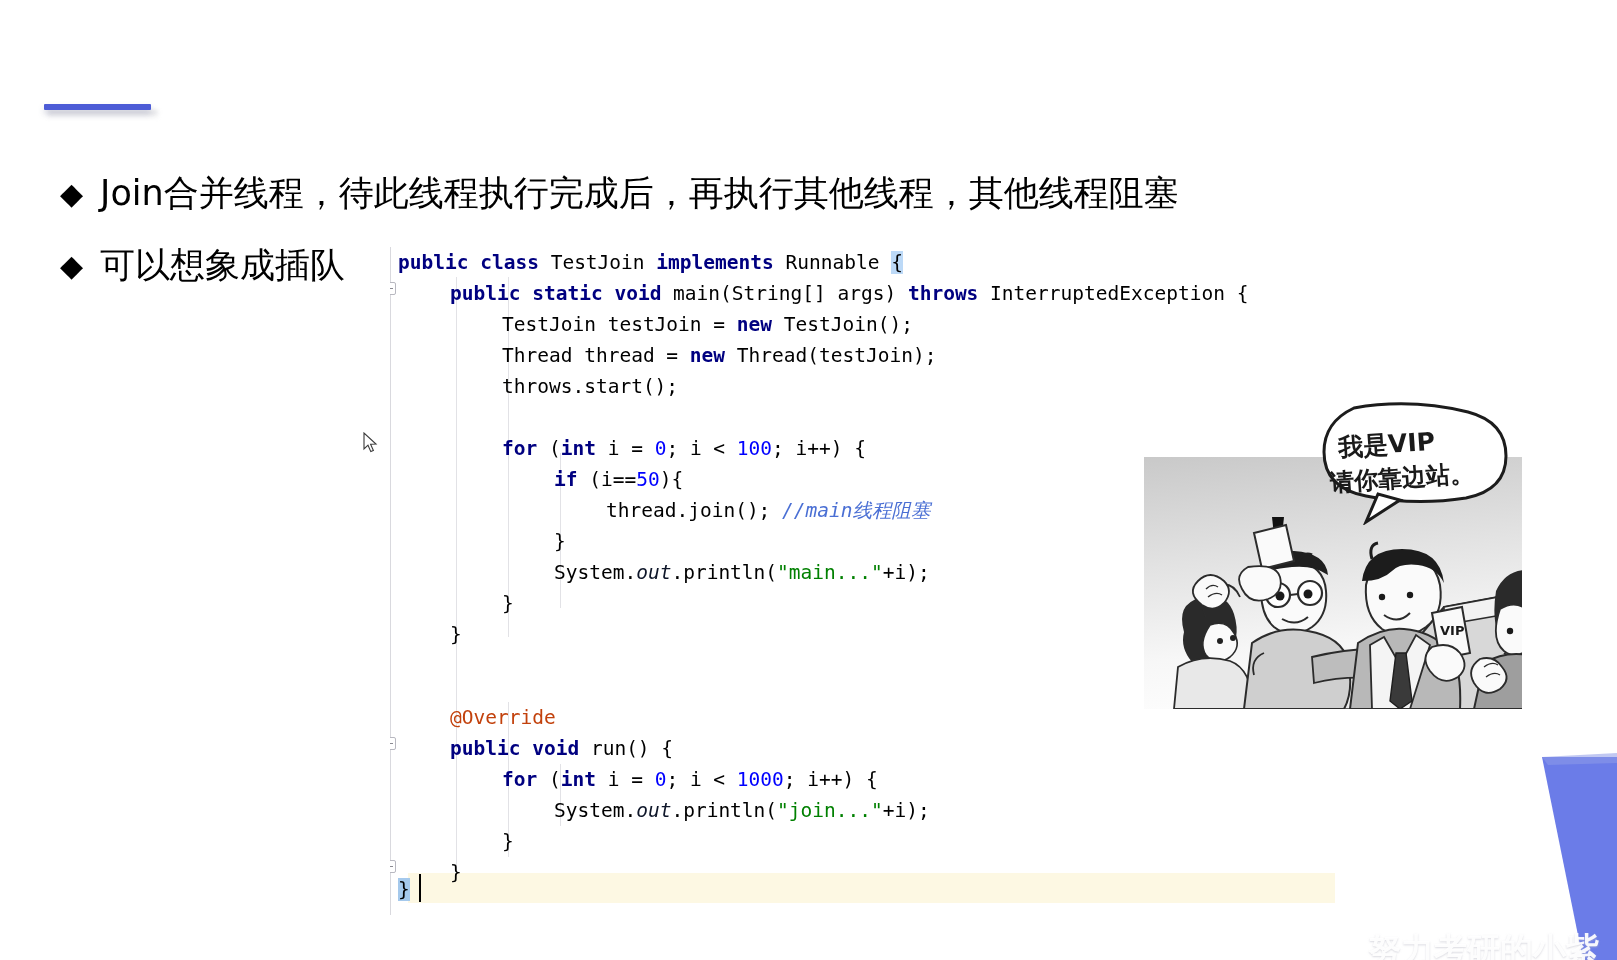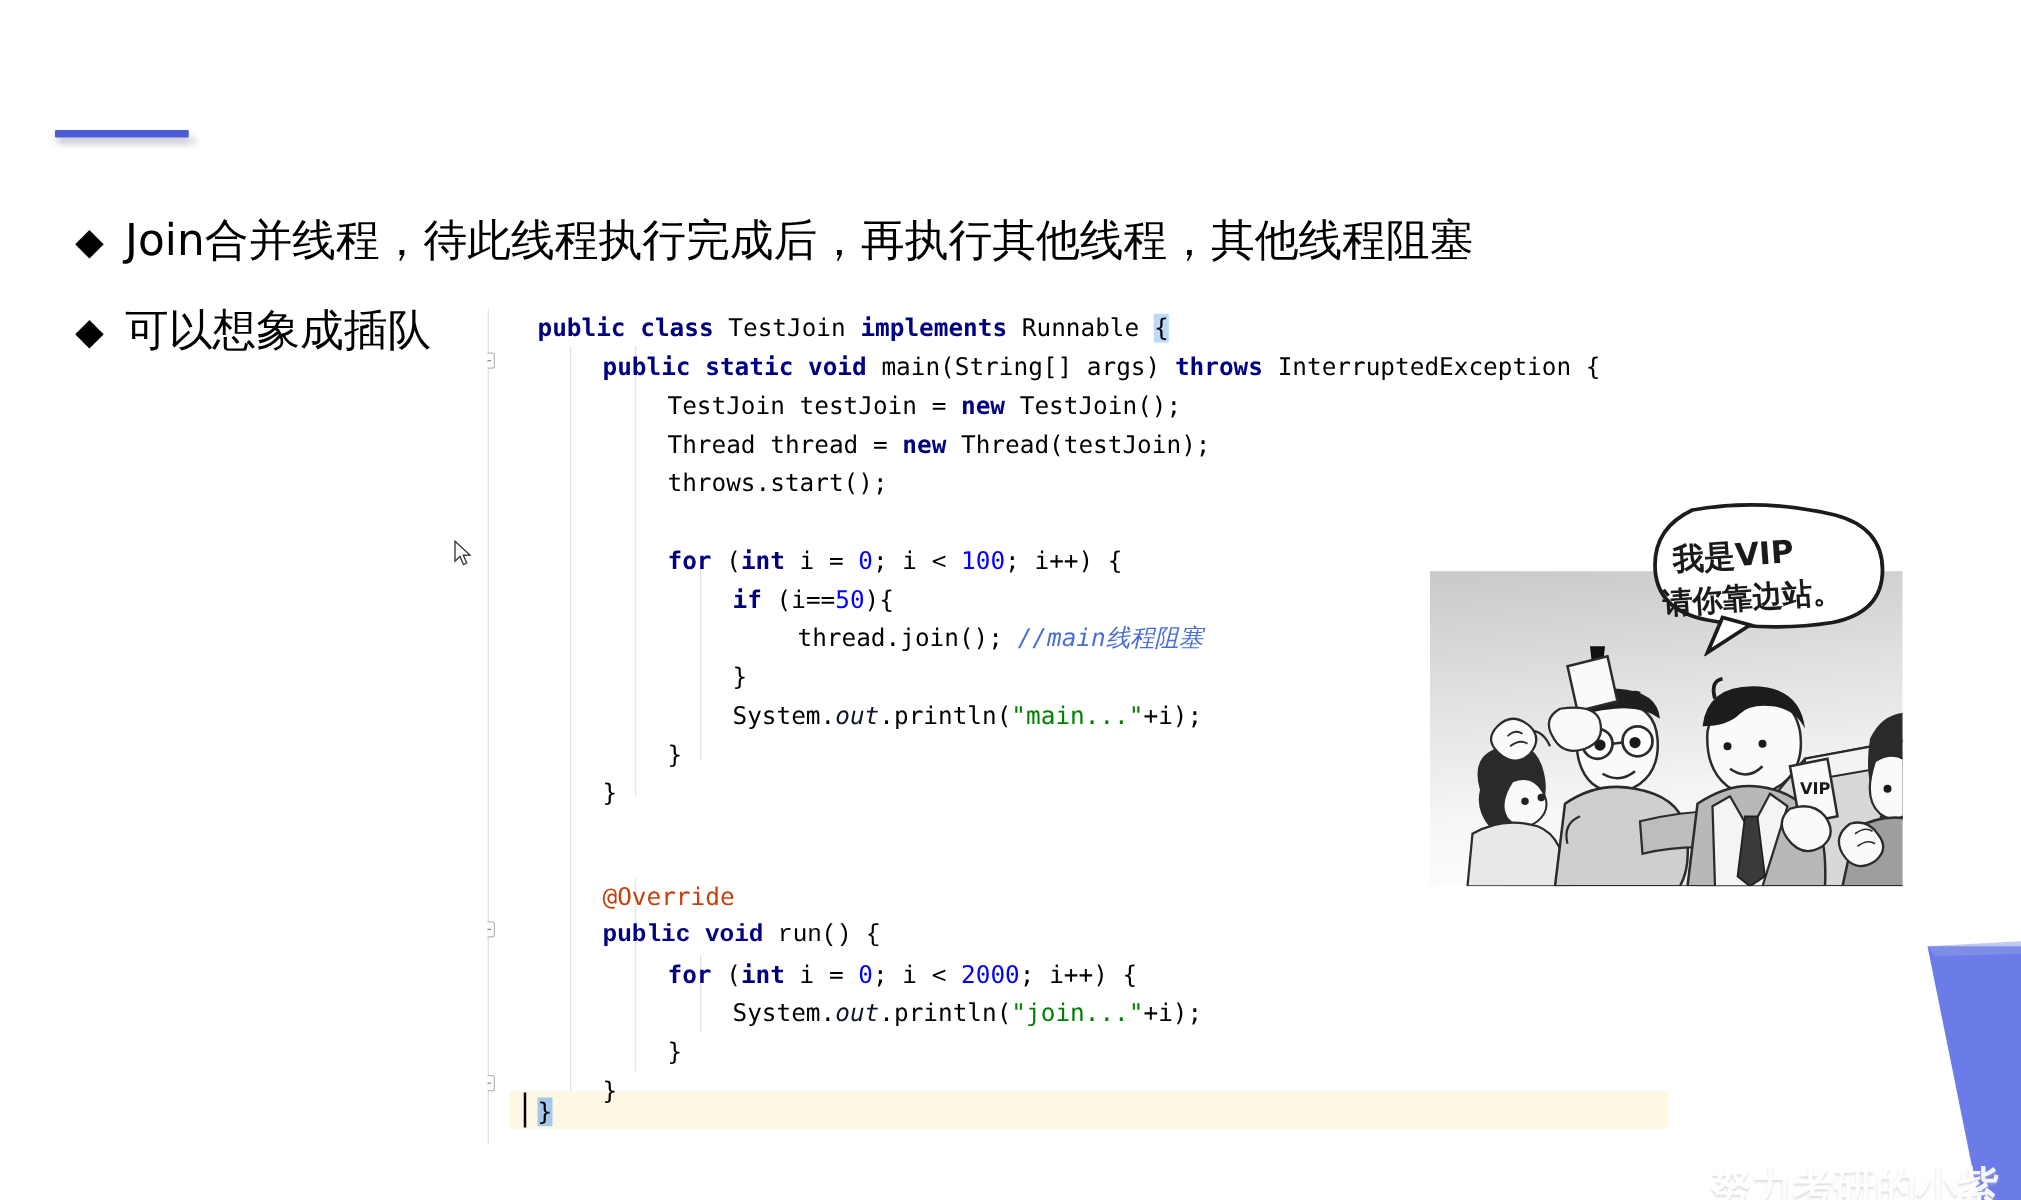--- a/index.html
+++ b/index.html
@@ -61,21 +61,21 @@
   
   .fold{
     position:absolute;width:13px;height:13px;
     border:1px solid #b8b8c0;border-radius:2px;background:#fff;
     box-sizing:border-box;
   }
   .fold:after{
     content:"";position:absolute;left:2px;top:5px;width:7px;height:1px;background:#8a8a92;
   }
 
-  .cl{position:absolute;white-space:pre;left:8px;margin-left:32px;}
+  .cl{position:absolute;white-space:pre;left:8px;}
 
   
   .kw{color:#000080;font-weight:bold;}
   .num{color:#0000ff;}
   .str{color:#008000;}
   .cmt{color:#4a6fd4;font-style:italic;}
   .ann{color:#c2410c;}
   .fld{color:#0f172a;font-style:italic;}
   .pl{color:#000000;}
 
@@ -165,22 +165,22 @@
         <div class="cl" style="top: 186px; left: 112px; text-align: center;"><span class="kw">for</span><span class="pl"> (</span><span class="kw">int</span><span class="pl"> i = </span><span class="num">0</span><span class="pl">; i &lt; </span><span class="num">100</span><span class="pl">; i++) {</span></div>
         <div class="cl" style="top: 217px; left: 164px;"><span class="kw">if</span><span class="pl"> (i==</span><span class="num">50</span><span class="pl">){</span></div>
         <div class="cl" style="top: 248px; left: 216px; text-align: center;"><span class="pl">thread.join(); </span><span class="cmt">//main线程阻塞</span></div>
         <div class="cl" style="top: 279px; left: 164px;"><span class="pl">}</span></div>
         <div class="cl" style="top: 310px; left: 164px;"><span class="pl">System.</span><span class="fld">out</span><span class="pl">.println(</span><span class="str">"main..."</span><span class="pl">+i);</span></div>
         <div class="cl" style="top: 341px; left: 112px;"><span class="pl">}</span></div>
         <div class="cl" style="top: 372px; left: 60px;"><span class="pl">}</span></div>
         <div class="cl" style="top: 403px; left: 60px;"></div>
         <div class="cl" style="top: 434px; left: 60px;"></div>
         <div class="cl" style="top: 455px; left: 60px;"><span class="ann">@Override</span></div>
-        <div class="cl" style="top: 486px; left: 60px; font-family: Liberation Mono, monospace;"><span class="kw">public</span><span class="pl"> </span><span class="kw">void</span><span class="pl"> run() {</span></div>
-        <div class="cl" style="top: 517px; left: 112px;"><span class="kw">for</span><span class="pl"> (</span><span class="kw">int</span><span class="pl"> i = </span><span class="num">0</span><span class="pl">; i &lt; </span><span class="num">2000</span><span class="pl">; i++) {</span></div>
+        <div class="cl" style="top: 486px; left: 60px;"><span class="kw">public</span><span class="pl"> </span><span class="kw">void</span><span class="pl"> run() {</span></div>
+        <div class="cl" style="top: 517px; left: 112px;"><span class="kw">for</span><span class="pl"> (</span><span class="kw">int</span><span class="pl"> i = </span><span class="num">0</span><span class="pl">; i &lt; </span><span class="num">1000</span><span class="pl">; i++) {</span></div>
         <div class="cl" style="top: 548px; left: 164px;"><span class="pl">System.</span><span class="fld">out</span><span class="pl">.println(</span><span class="str">"join..."</span><span class="pl">+i);</span></div>
         <div class="cl" style="top: 579px; left: 112px;"><span class="pl">}</span></div>
         <div class="cl" style="top: 610px; left: 60px;"><span class="pl">}</span></div>
         <div class="cl" style="top: 627px; left: 8px;"><span class="pl sel-hl">}</span></div>
       </div>
   </div>
 
   <div class="mouse">
     <svg width="16" height="22" viewBox="0 0 16 22">
       <path d="M1 1 L1 17 L5 13.2 L7.8 19.6 L10.4 18.4 L7.6 12.2 L13 12 Z" fill="#ffffff" stroke="#3a3a3a" stroke-width="1.1"></path>

